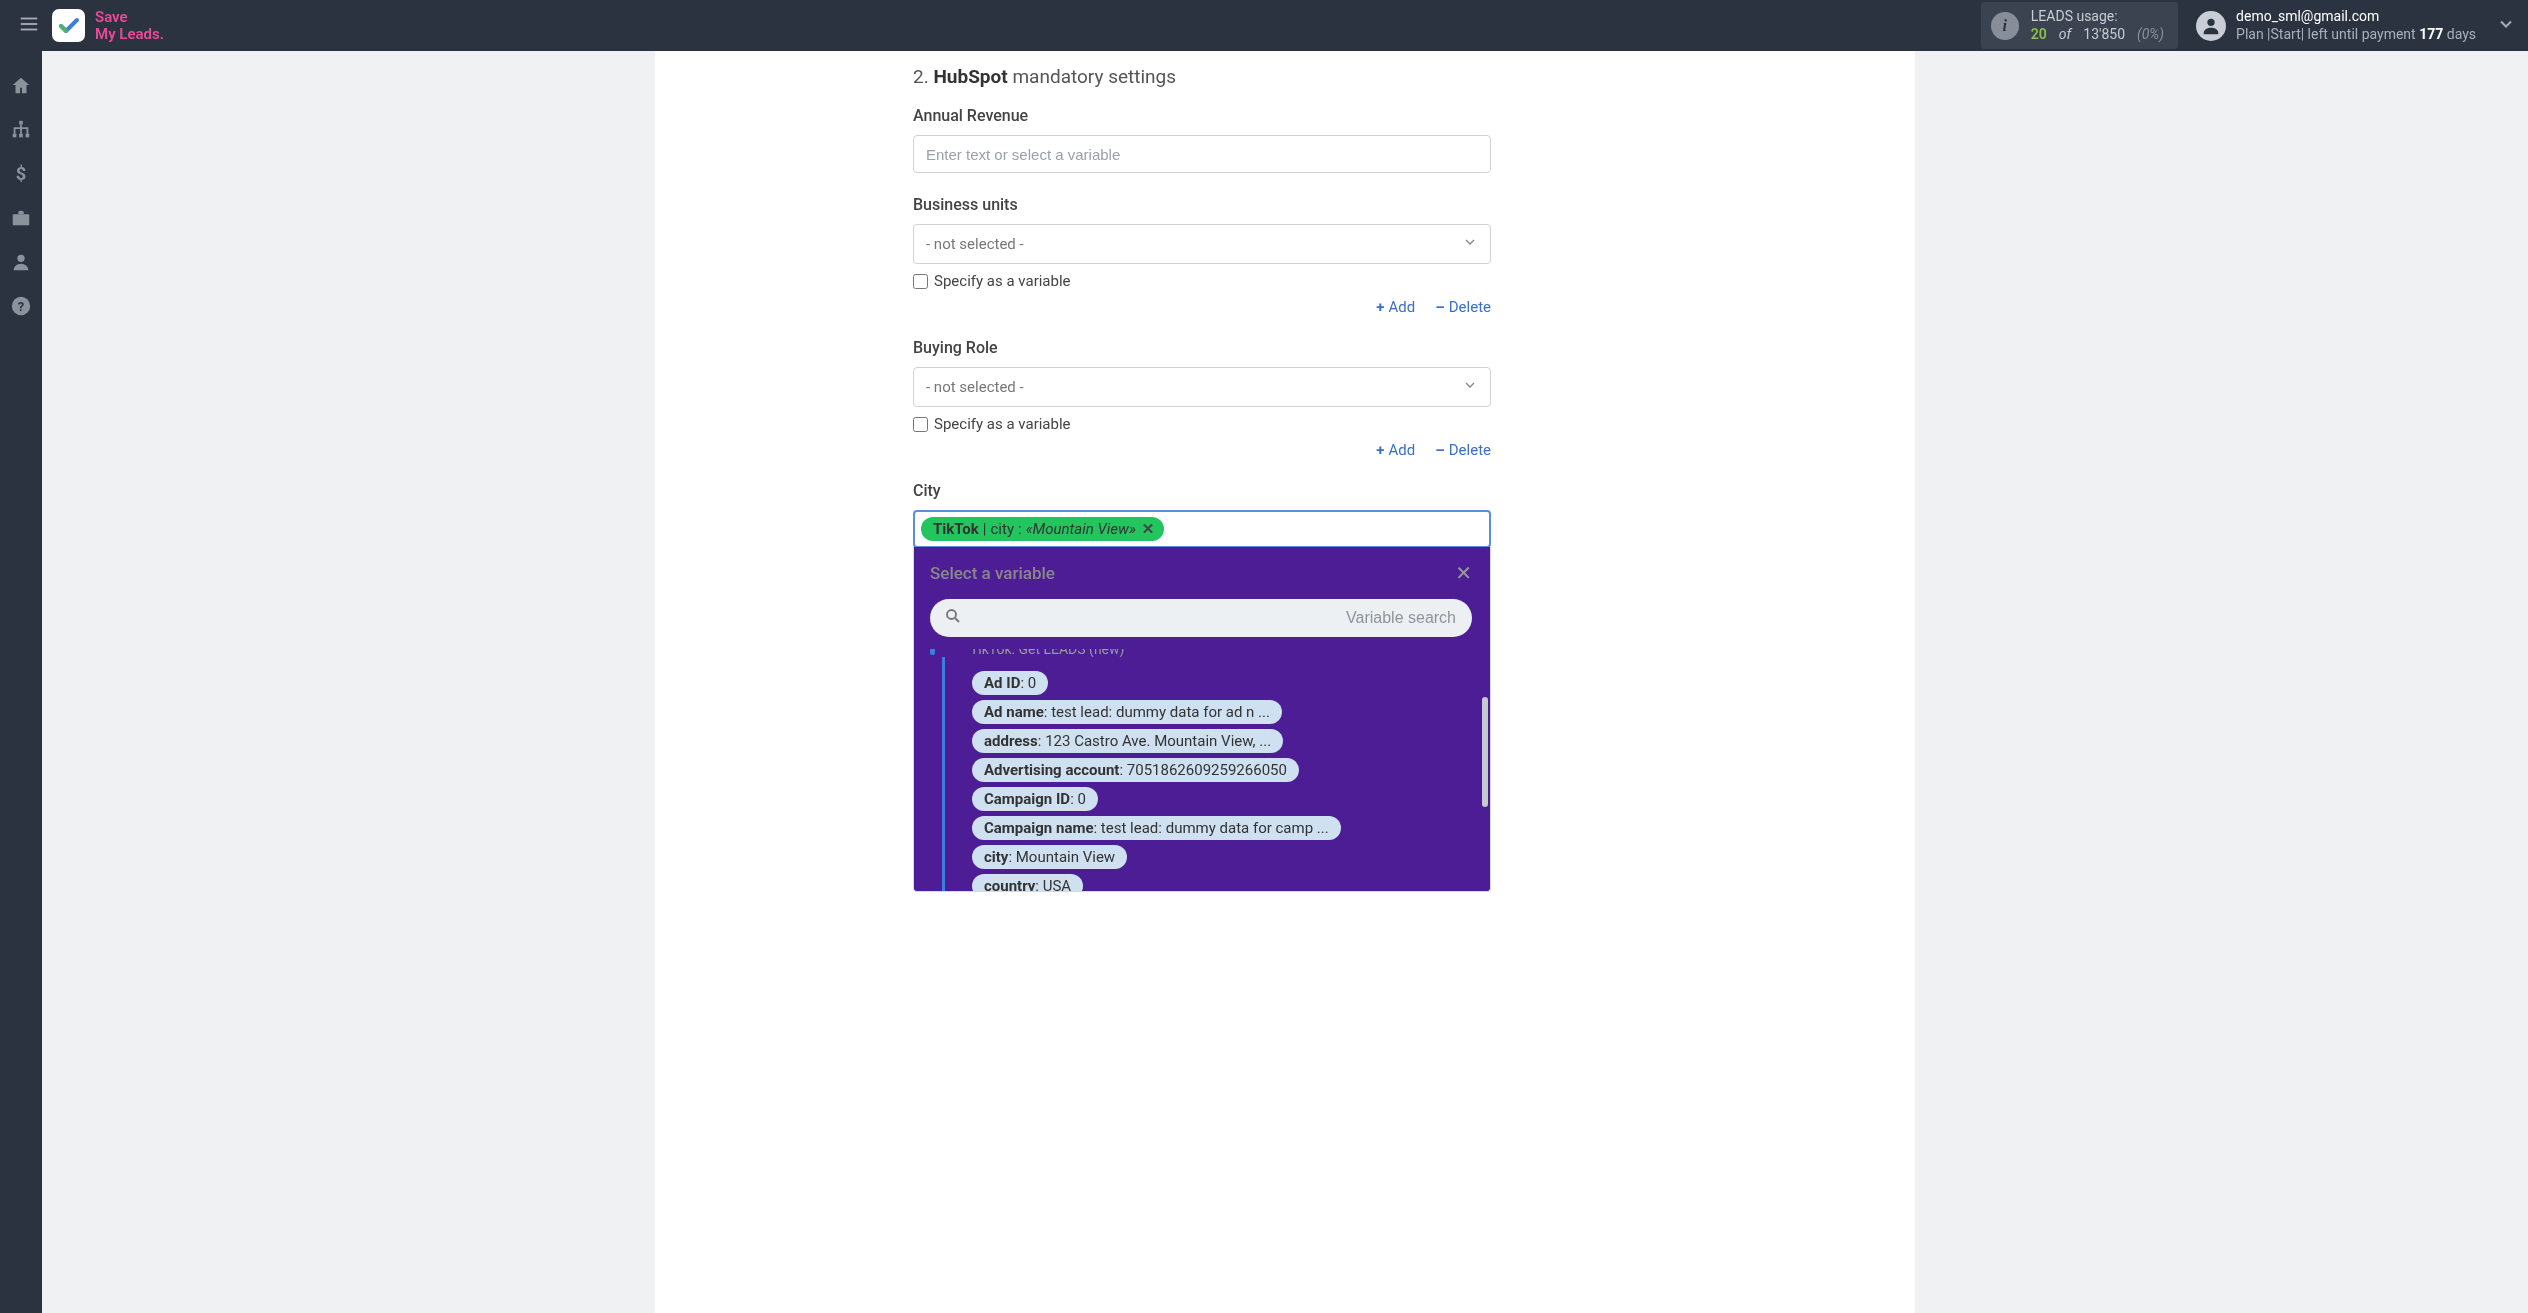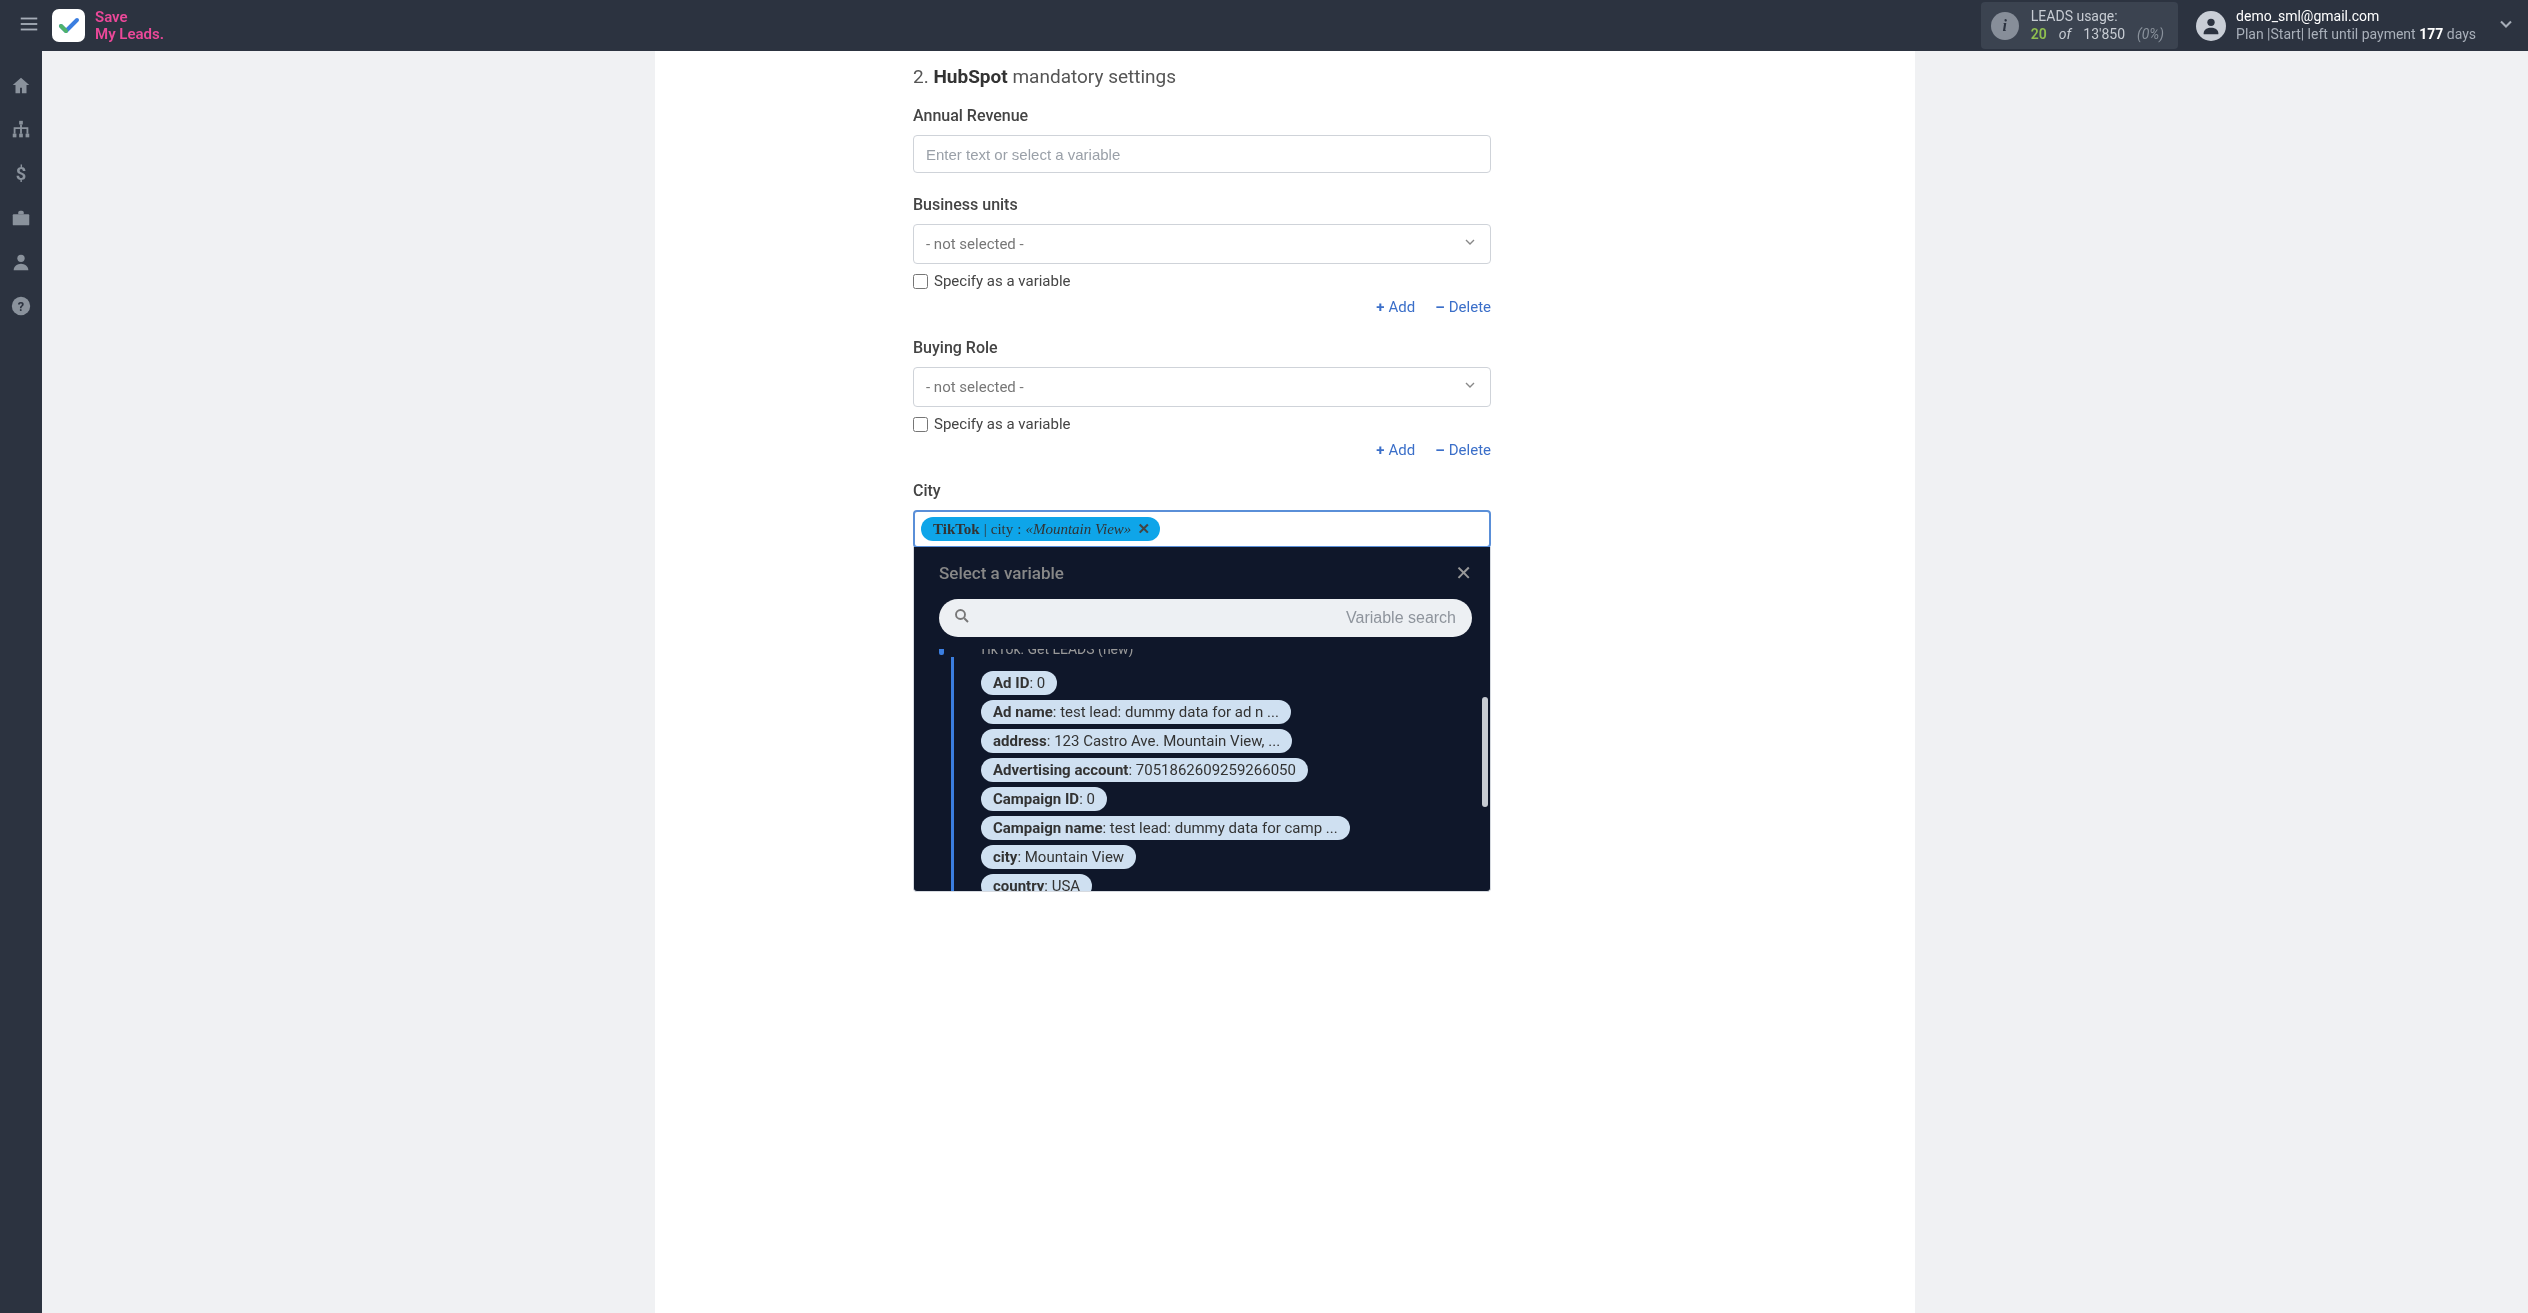--- a/index.html
+++ b/index.html
@@ -56,24 +56,24 @@
 .select-chevron svg { width: 16px; height: 16px; }
 
 .chk-row { display: flex; align-items: center; gap: 6px; margin-top: 8px; }
 .chk-row input { width: 15px; height: 15px; }
 .chk-row label { font-size: 15px; color: #444; }
 
 .actions-row { display: flex; justify-content: flex-end; gap: 20px; margin-top: 8px; }
 .action-link { color: #3b6fc9; font-size: 15px; cursor: pointer; display: flex; align-items: center; gap: 4px; }
 
 .tag-input { width: 100%; min-height: 38px; border: 2px solid #5a8fd8; border-radius: 4px; padding: 4px 6px; display: flex; align-items: center; flex-wrap: wrap; gap: 4px; background: #fff; }
-.tag { background: #0ea5e9; border-radius: 12px; padding: 3px 10px 3px 12px; font-size: 15px; color: #333; display: inline-flex; align-items: center; gap: 4px; font-family: Liberation Serif, serif; }
+.tag { background: #22c55e; border-radius: 12px; padding: 3px 10px 3px 12px; font-size: 15px; color: #333; display: inline-flex; align-items: center; gap: 4px; }
 .tag-remove { font-weight: 700; cursor: pointer; margin-left: 2px; color: #444; }
 
-.dropdown { border: 1px solid #d6dae0; border-top: none; border-radius: 0 0 4px 4px; margin-top: -1px; background: #0f172a; padding: 14px 18px 0 25px; position: relative; }
+.dropdown { border: 1px solid #d6dae0; border-top: none; border-radius: 0 0 4px 4px; margin-top: -1px; background: #4c1d95; padding: 14px 18px 0 16px; position: relative; }
 .dd-header { display: flex; justify-content: space-between; align-items: center; margin-bottom: 14px; }
 .dd-title { color: #888; font-size: 17px; font-weight: 500; }
 .dd-close { color: #999; cursor: pointer; font-size: 20px; }
 .dd-search { width: 100%; height: 38px; border: none; background: #edf0f3; border-radius: 19px; padding: 0 16px 0 42px; font-size: 16px; color: #333; text-align: right; }
 .dd-search::placeholder { color: #8e949c; }
 .dd-search-wrap { position: relative; margin-bottom: 12px; }
 .dd-search-icon { position: absolute; left: 14px; top: 50%; transform: translateY(-50%); color: #777; }
 .dd-search-icon svg { width: 18px; height: 18px; }
 
 .dd-list-wrap { position: relative; padding-left: 16px; max-height: 242px; overflow: hidden; }

